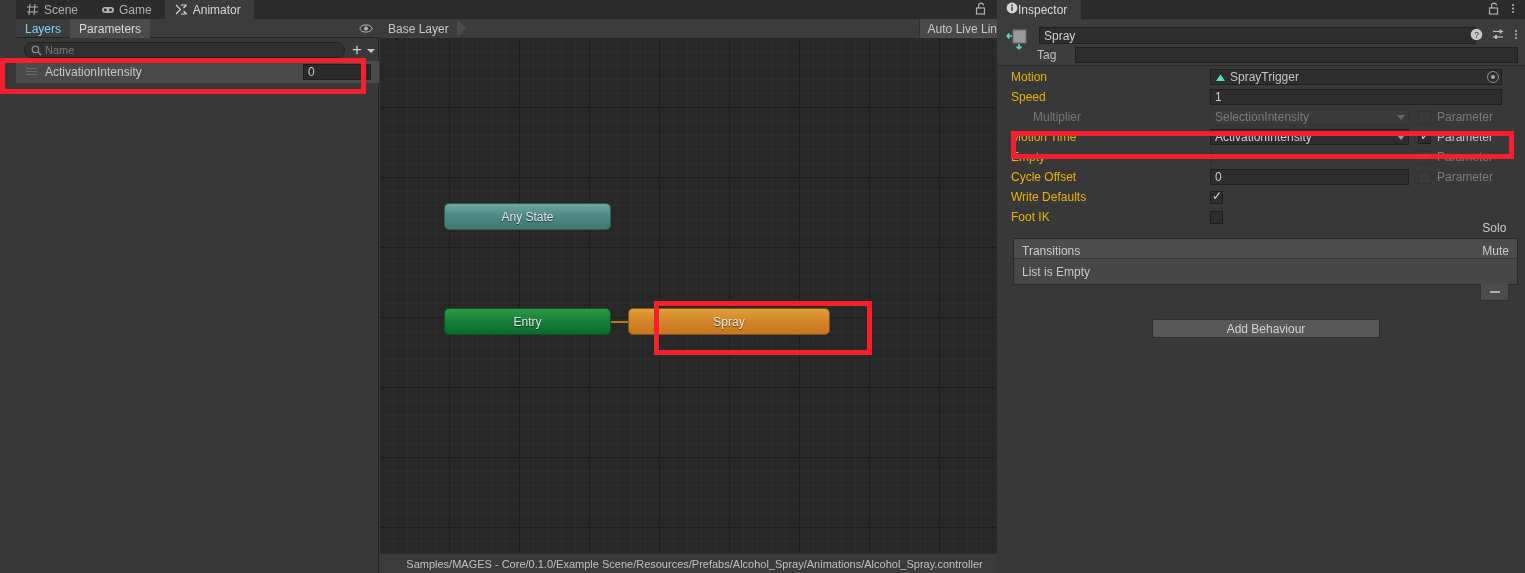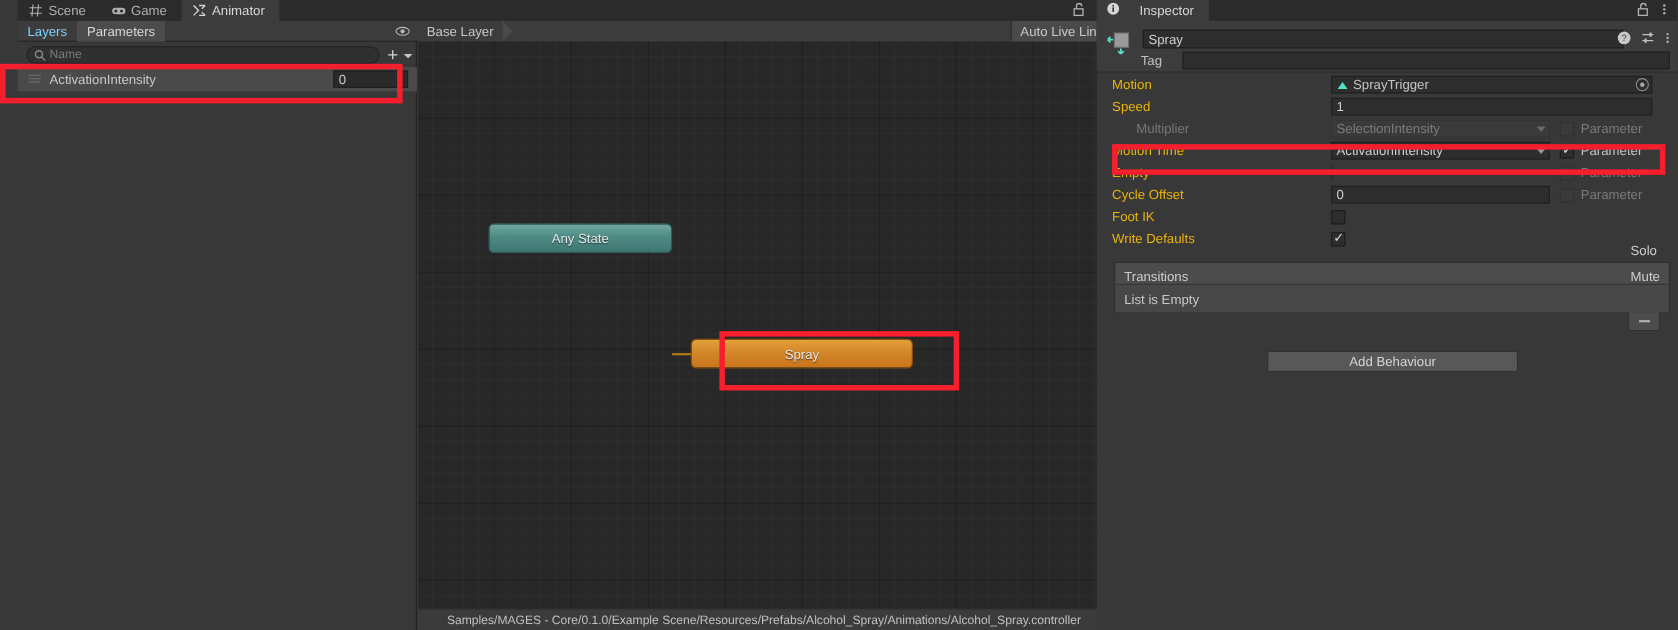--- a/index.html
+++ b/index.html
@@ -161,21 +161,21 @@
   
   .inspector {
     position: absolute; left: 997px; top: 0; width: 528px; height: 573px;
     background: #383838;
   }
   .insp-tabbar {
     position: absolute; left: 0; top: 0; width: 528px; height: 19px;
     background: #2b2b2b; display: flex; align-items: stretch;
   }
   .insp-tab {
-    display: flex; align-items: center; gap: 18px; padding: 0 14px 0 9px;
+    display: flex; align-items: center; gap: 0; padding: 0 14px 0 9px;
     background: #3c3c3c; color: #d6d6d6; font-size: 12px;
   }
   .insp-tab-right {
     margin-left: auto; display:flex; align-items:center; gap: 11px; padding-right: 10px;
   }
   .insp-header {
     position: absolute; left: 0; top: 19px; width: 528px; height: 47px;
     background: #3c3c3c; border-bottom: 1px solid #2a2a2a;
   }
   .insp-thumb {
@@ -395,20 +395,23 @@
         <span class="param-value">0</span>
       </div>
     </div>
 
     <div class="graph">
       <div class="node node-anystate">
         <span>Any State</span>
       </div>
       <div class="edge2"></div>
       <div class="edge-arrow"></div>
+      <div class="node node-entry">
+        <span>Entry</span>
+      </div>
       <div class="node node-spray">
         <span>Spray</span>
       </div>
     </div>
 
     <div class="statusbar">
       <span>Samples/MAGES - Core/0.1.0/Example Scene/Resources/Prefabs/Alcohol_Spray/Animations/Alcohol_Spray.controller</span>
     </div>
   </div>
 
@@ -551,27 +554,27 @@
         <div class="pfield" style="width:199px">
           <span>0</span>
         </div>
         <div class="param-cb">
           <span class="chk dim"></span>
           <span class="dim">Parameter</span>
         </div>
       </div>
 
       <div class="prow">
+        <span class="plabel">Write Defaults</span>
+        <span class="chk checked"></span>
+      </div>
+
+      <div class="prow">
         <span class="plabel">Foot IK</span>
         <span class="chk"></span>
-      </div>
-
-      <div class="prow">
-        <span class="plabel">Write Defaults</span>
-        <span class="chk checked"></span>
       </div>
     </div>
 
     <div class="transitions">
       <div class="trans-head">
         <span>Transitions</span>
         <span class="right">
           <span>Solo</span>
           <span>Mute</span>
         </span>

